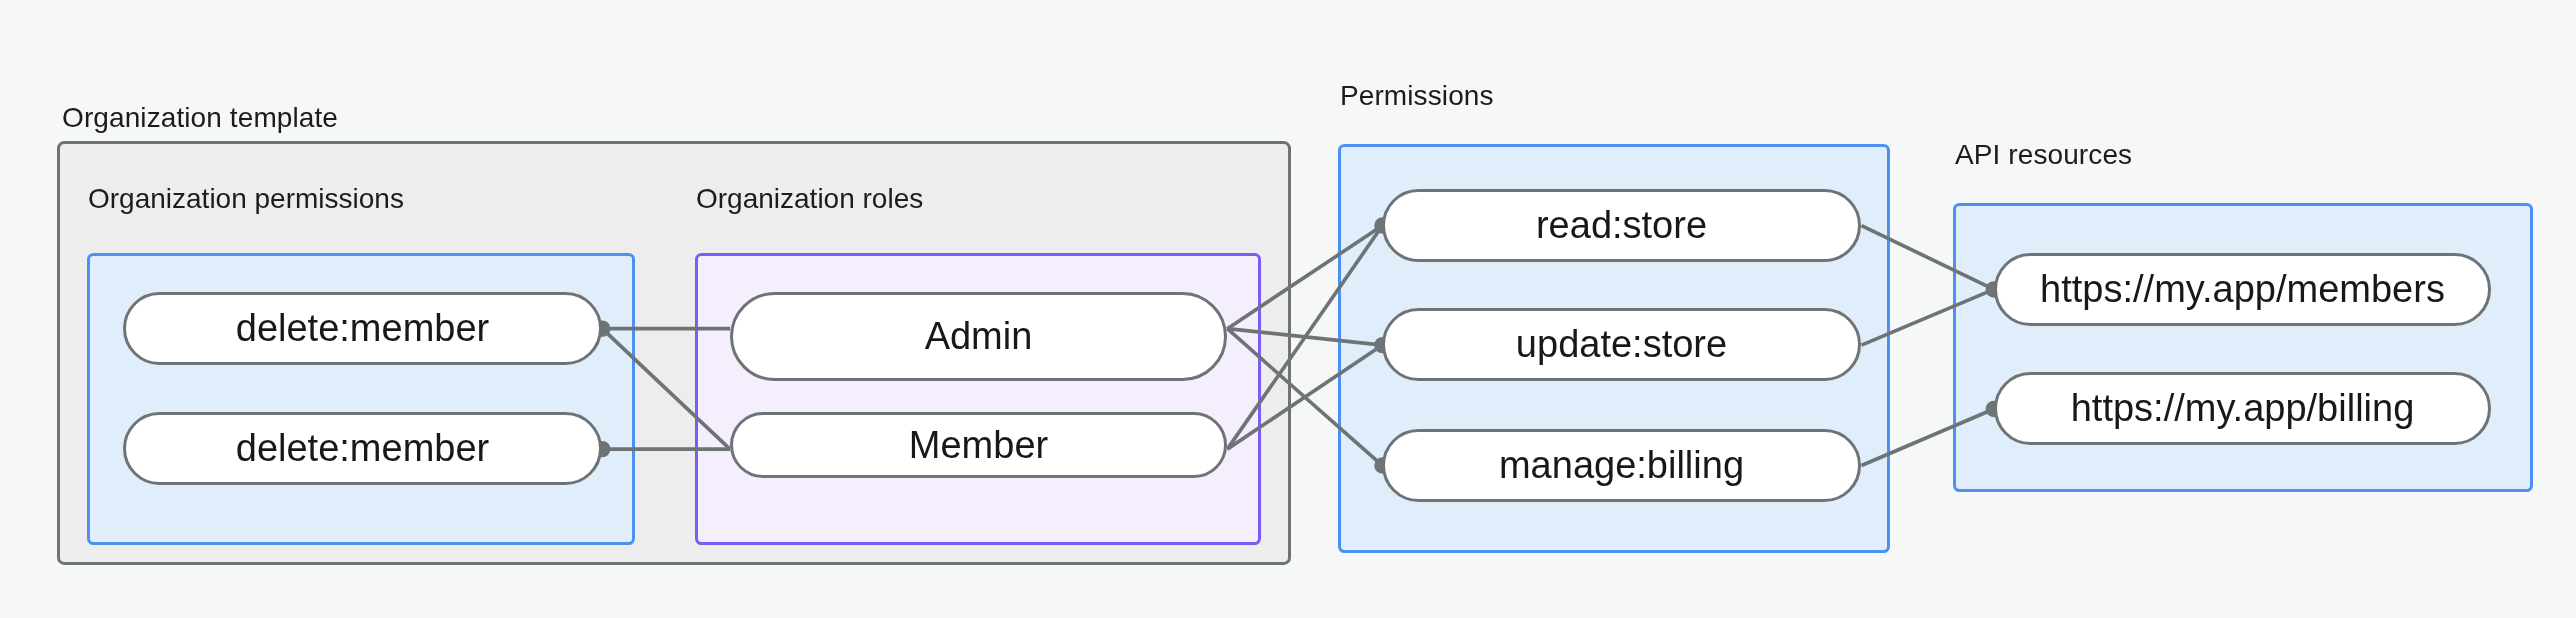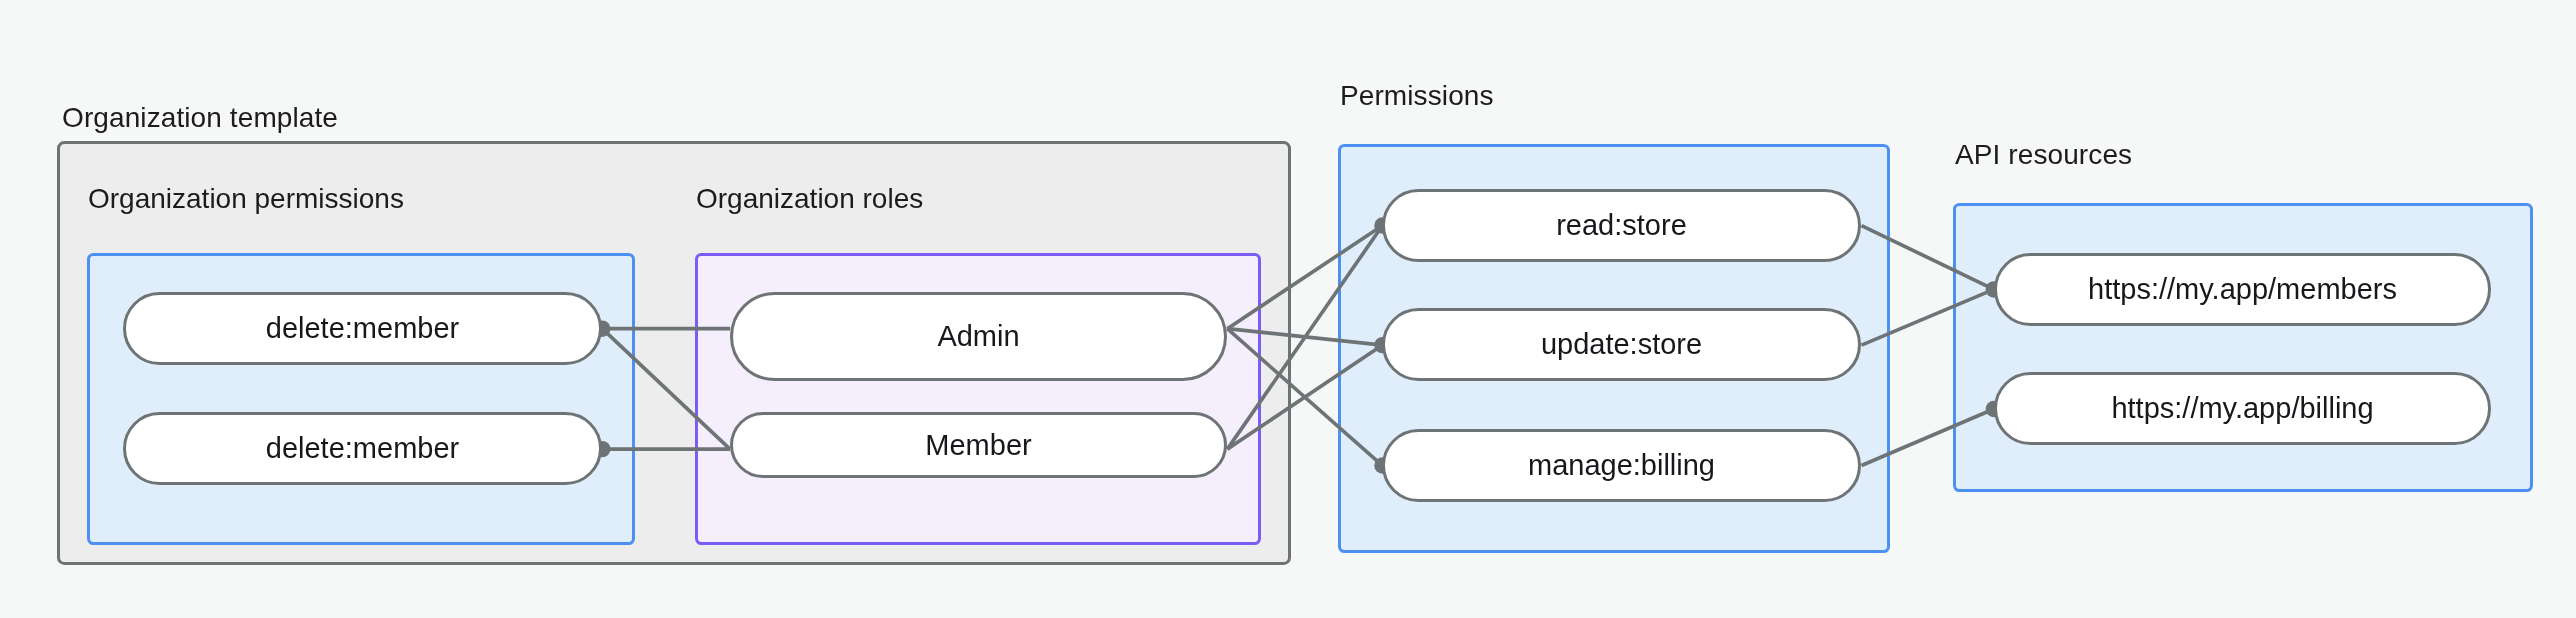--- a/index.html
+++ b/index.html
@@ -60,21 +60,21 @@
   
   .pill {
     position: absolute;
     box-sizing: border-box;
     background: #ffffff;
     border: 3.7px solid #6e7375;
     border-radius: 912px;
     display: flex;
     align-items: center;
     justify-content: center;
-    font-size: 29px;
+    font-size: 38px;
     color: #16181c;
     white-space: nowrap;
   }
 
   
   #edges {
     position: absolute;
     left: 0;
     top: 0;
     width: 2576px;

